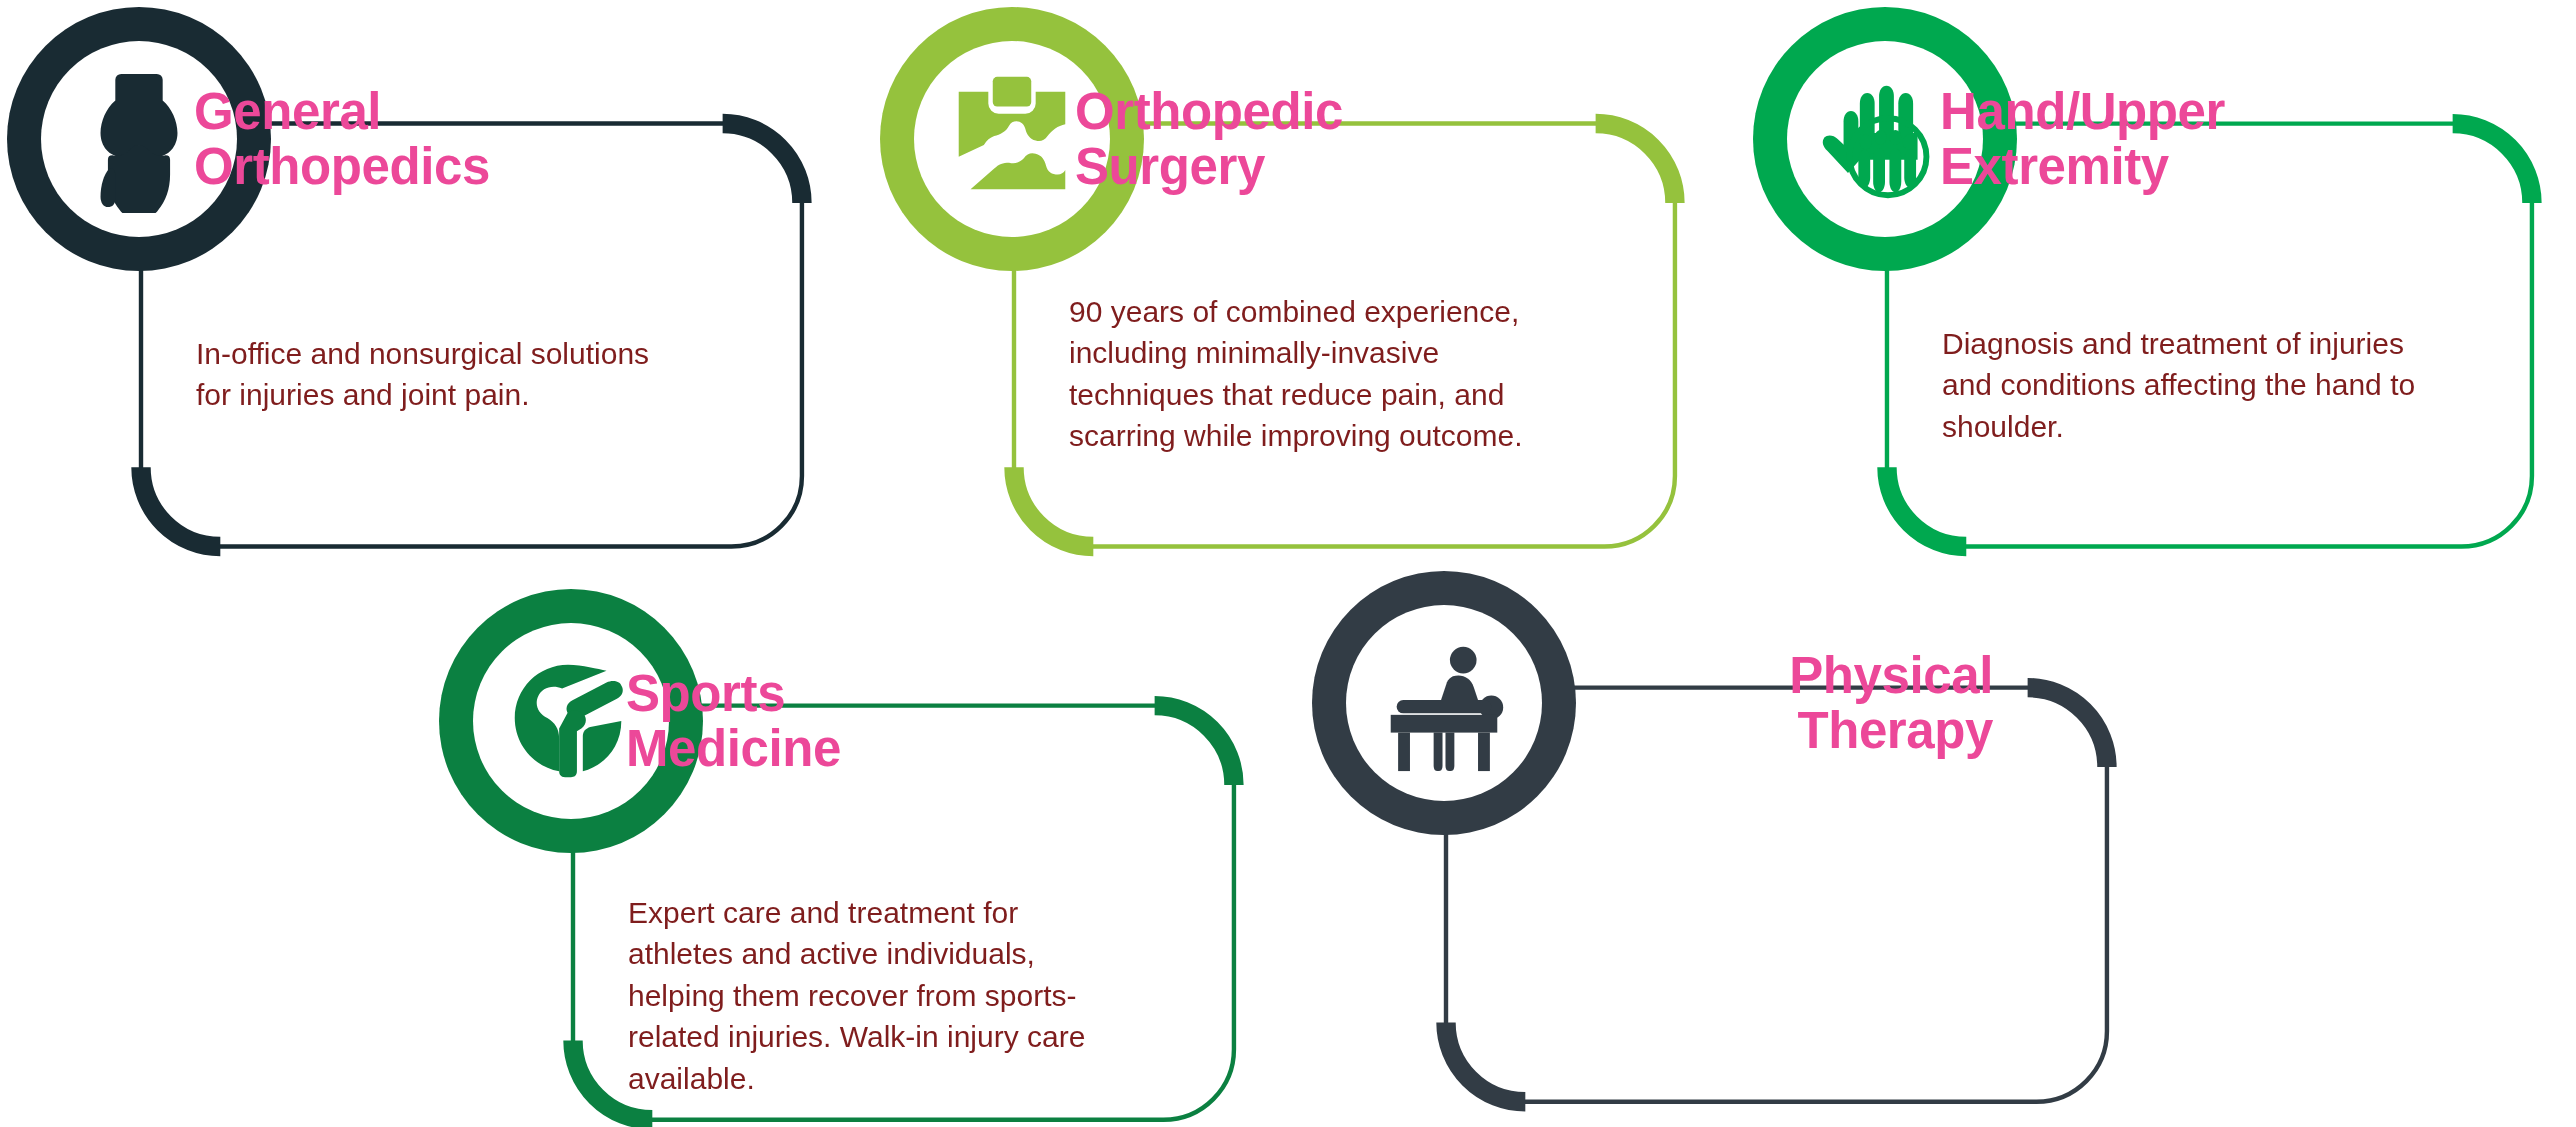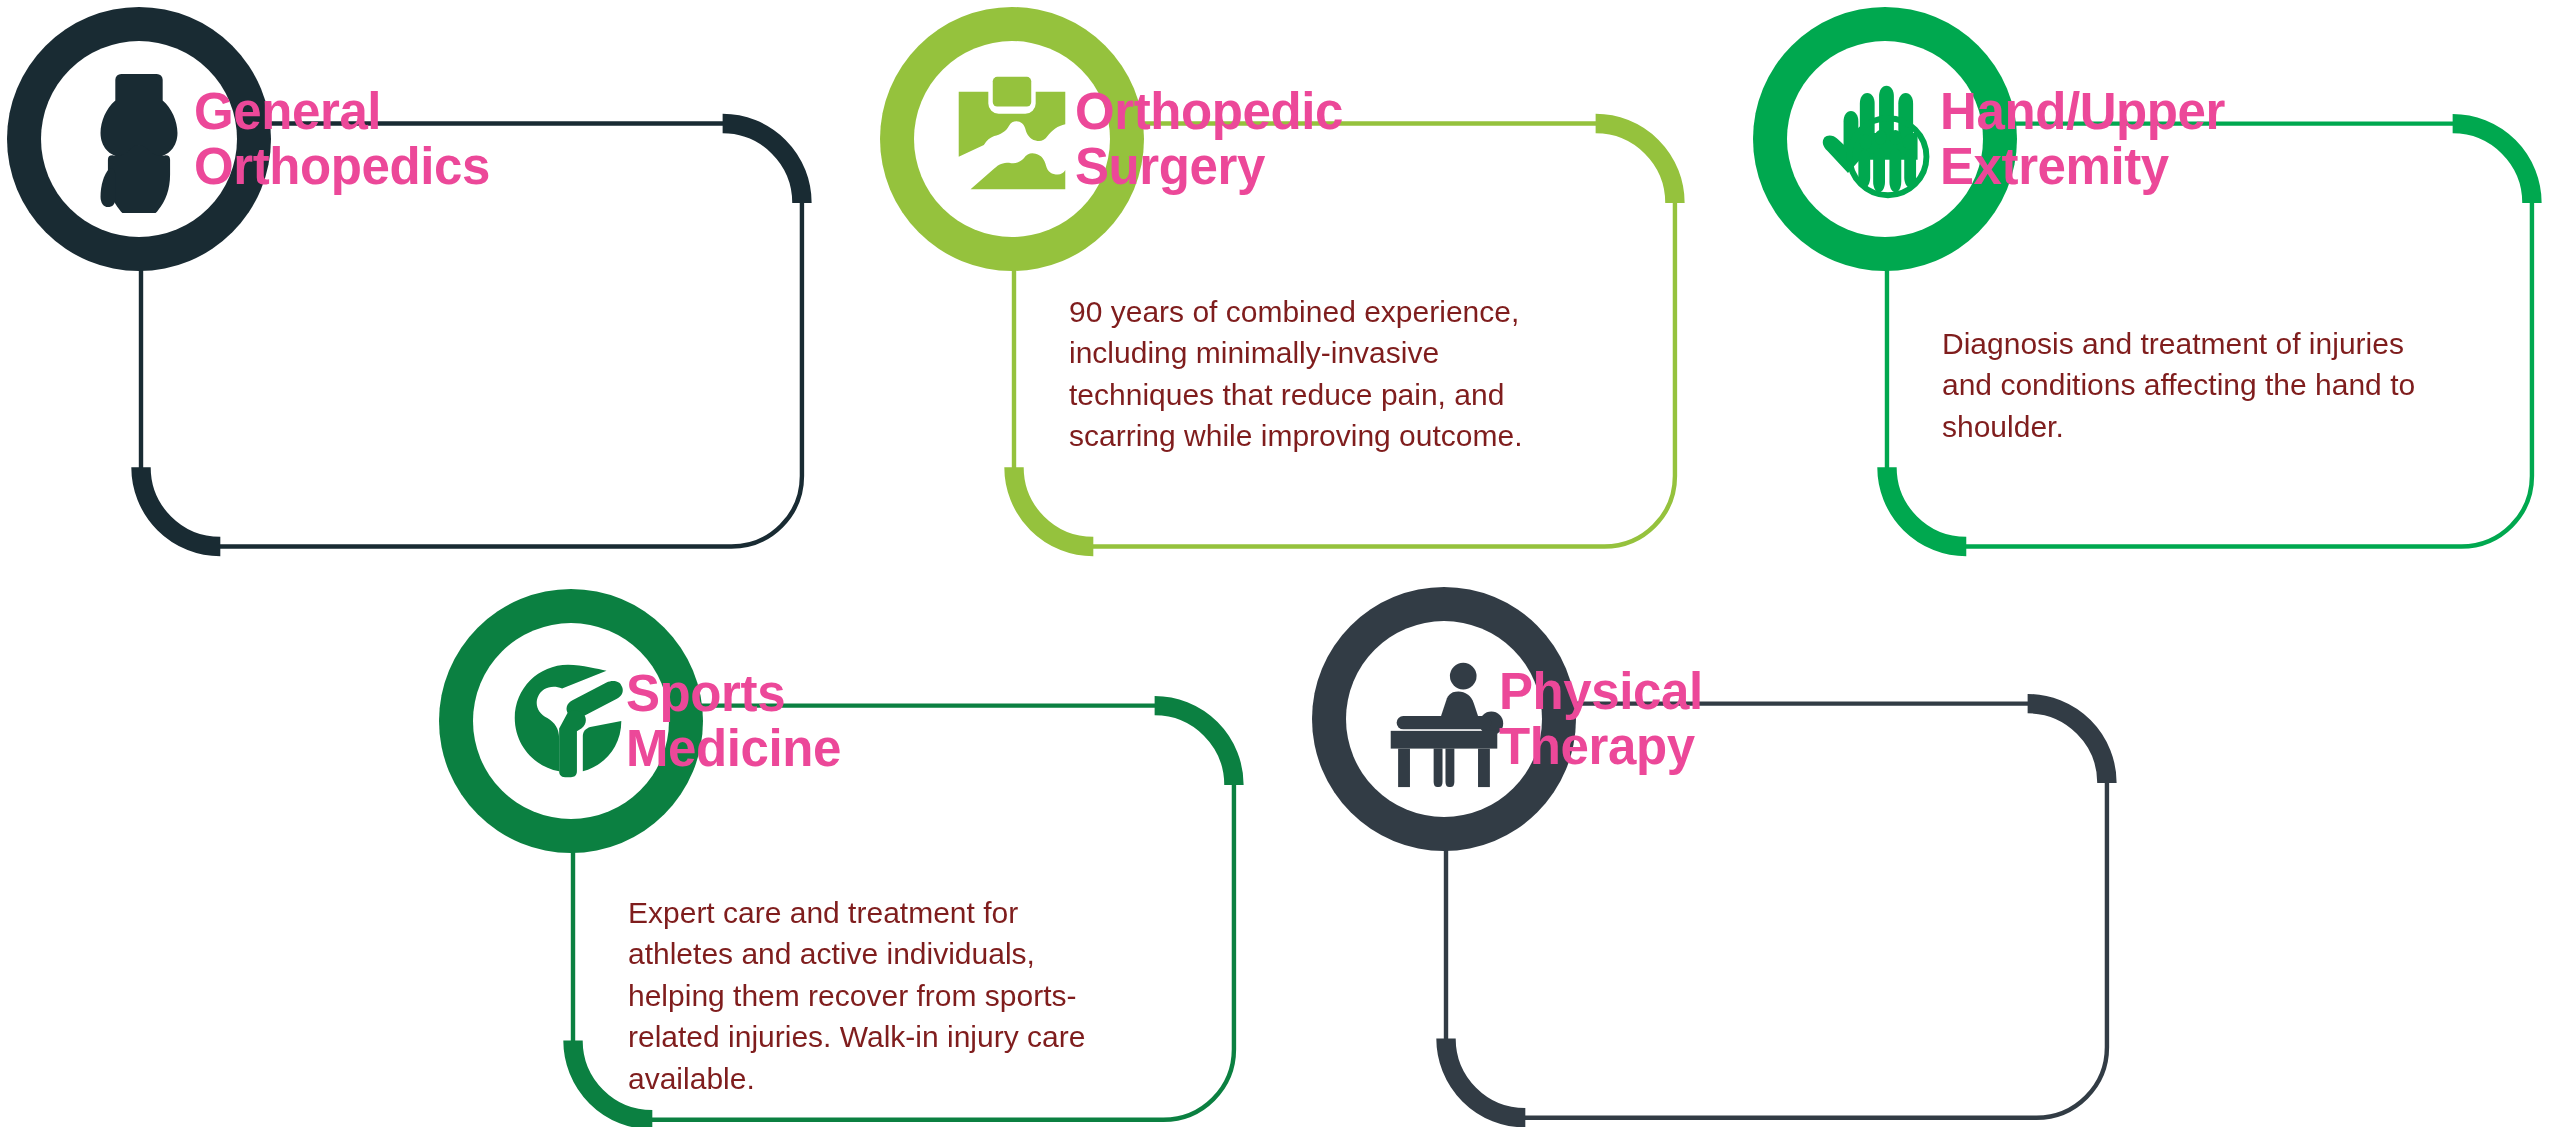--- a/index.html
+++ b/index.html
@@ -101,20 +101,21 @@
             <path d="M38 6 h24 a4 4 0 0 1 4 4 v14 c6 5 10 14 10 22 0 9-6 16-14 16-5 0-8-2-10-6-1-2-3-2-4 0-2 4-5 6-10 6-8 0-14-7-14-16 0-8 4-17 10-22 V10 a4 4 0 0 1 4-4z"></path>
             <path d="M50 54c3 0 5 2 7 4 3 3 7 4 11 3 2 0 3 1 3 3v10c0 10-3 18-8 24-2 3-5 4-8 4h-10c-3 0-6-1-8-4-5-6-8-14-8-24V64c0-2 1-3 3-3 4 1 8 0 11-3 2-2 4-4 7-4z"></path>
             <path d="M30 70c2-1 4 1 4 4v16c0 4-2 6-5 6s-5-3-5-7c0-7 2-15 6-19z"></path>
           </g>
         </svg>
       </div>
     </div>
 
     <div class="title" style="left:194px;top:85px;width:494px;">General
 Orthopedics</div>
+    <div class="body" style="left:196px;top:333px;width:476px;">In-office and nonsurgical solutions for injuries and joint pain.</div>
   </div>
 
   <div class="card" style="left:873px;top:0px;width:846px;height:582px;">
     <svg class="frame" width="846" height="582" viewBox="0 0 960 660">
       <path d="M 300 140 L 830 140 A 80 80 0 0 1 910 220 L 910 540 A 80 80 0 0 1 830 620 L 240 620 A 80 80 0 0 1 160 540 L 160 300" fill="none" stroke="#95c23d" stroke-width="5"></path>
       <path d="M 820 140 A 90 90 0 0 1 910 230" fill="none" stroke="#95c23d" stroke-width="22" stroke-linecap="butt"></path>
       <path d="M 160 530 A 90 90 0 0 0 250 620" fill="none" stroke="#95c23d" stroke-width="22" stroke-linecap="butt"></path>
     </svg>
 
     <div class="shadowfan" style="left:26.4px;top:26.4px;"></div>
@@ -203,21 +204,21 @@
           </g>
         </svg>
       </div>
     </div>
 
     <div class="title" style="left:194px;top:85px;width:494px;">Sports
 Medicine</div>
     <div class="body" style="left:196px;top:310px;width:494px;">Expert care and treatment for athletes and active individuals, helping them recover from sports-related injuries. Walk-in injury care available.</div>
   </div>
 
-  <div class="card" style="left:1305px;top:580px;width:846px;height:546px;">
+  <div class="card" style="left:1305px;top:564px;width:846px;height:546px;text-align:right;">
     <svg class="frame" width="846" height="546" viewBox="0 0 960 619">
       <path d="M 300 140 L 830 140 A 80 80 0 0 1 910 220 L 910 530 A 80 80 0 0 1 830 610 L 240 610 A 80 80 0 0 1 160 530 L 160 300" fill="none" stroke="#323c45" stroke-width="5"></path>
       <path d="M 820 140 A 90 90 0 0 1 910 230" fill="none" stroke="#323c45" stroke-width="22" stroke-linecap="butt"></path>
       <path d="M 160 520 A 90 90 0 0 0 250 610" fill="none" stroke="#323c45" stroke-width="22" stroke-linecap="butt"></path>
     </svg>
 
     <div class="shadowfan" style="left:26.4px;top:26.4px;"></div>
 
     <div class="badge" style="left:7px;top:7px;--c:#323c45;">
       <div class="ring"></div>

